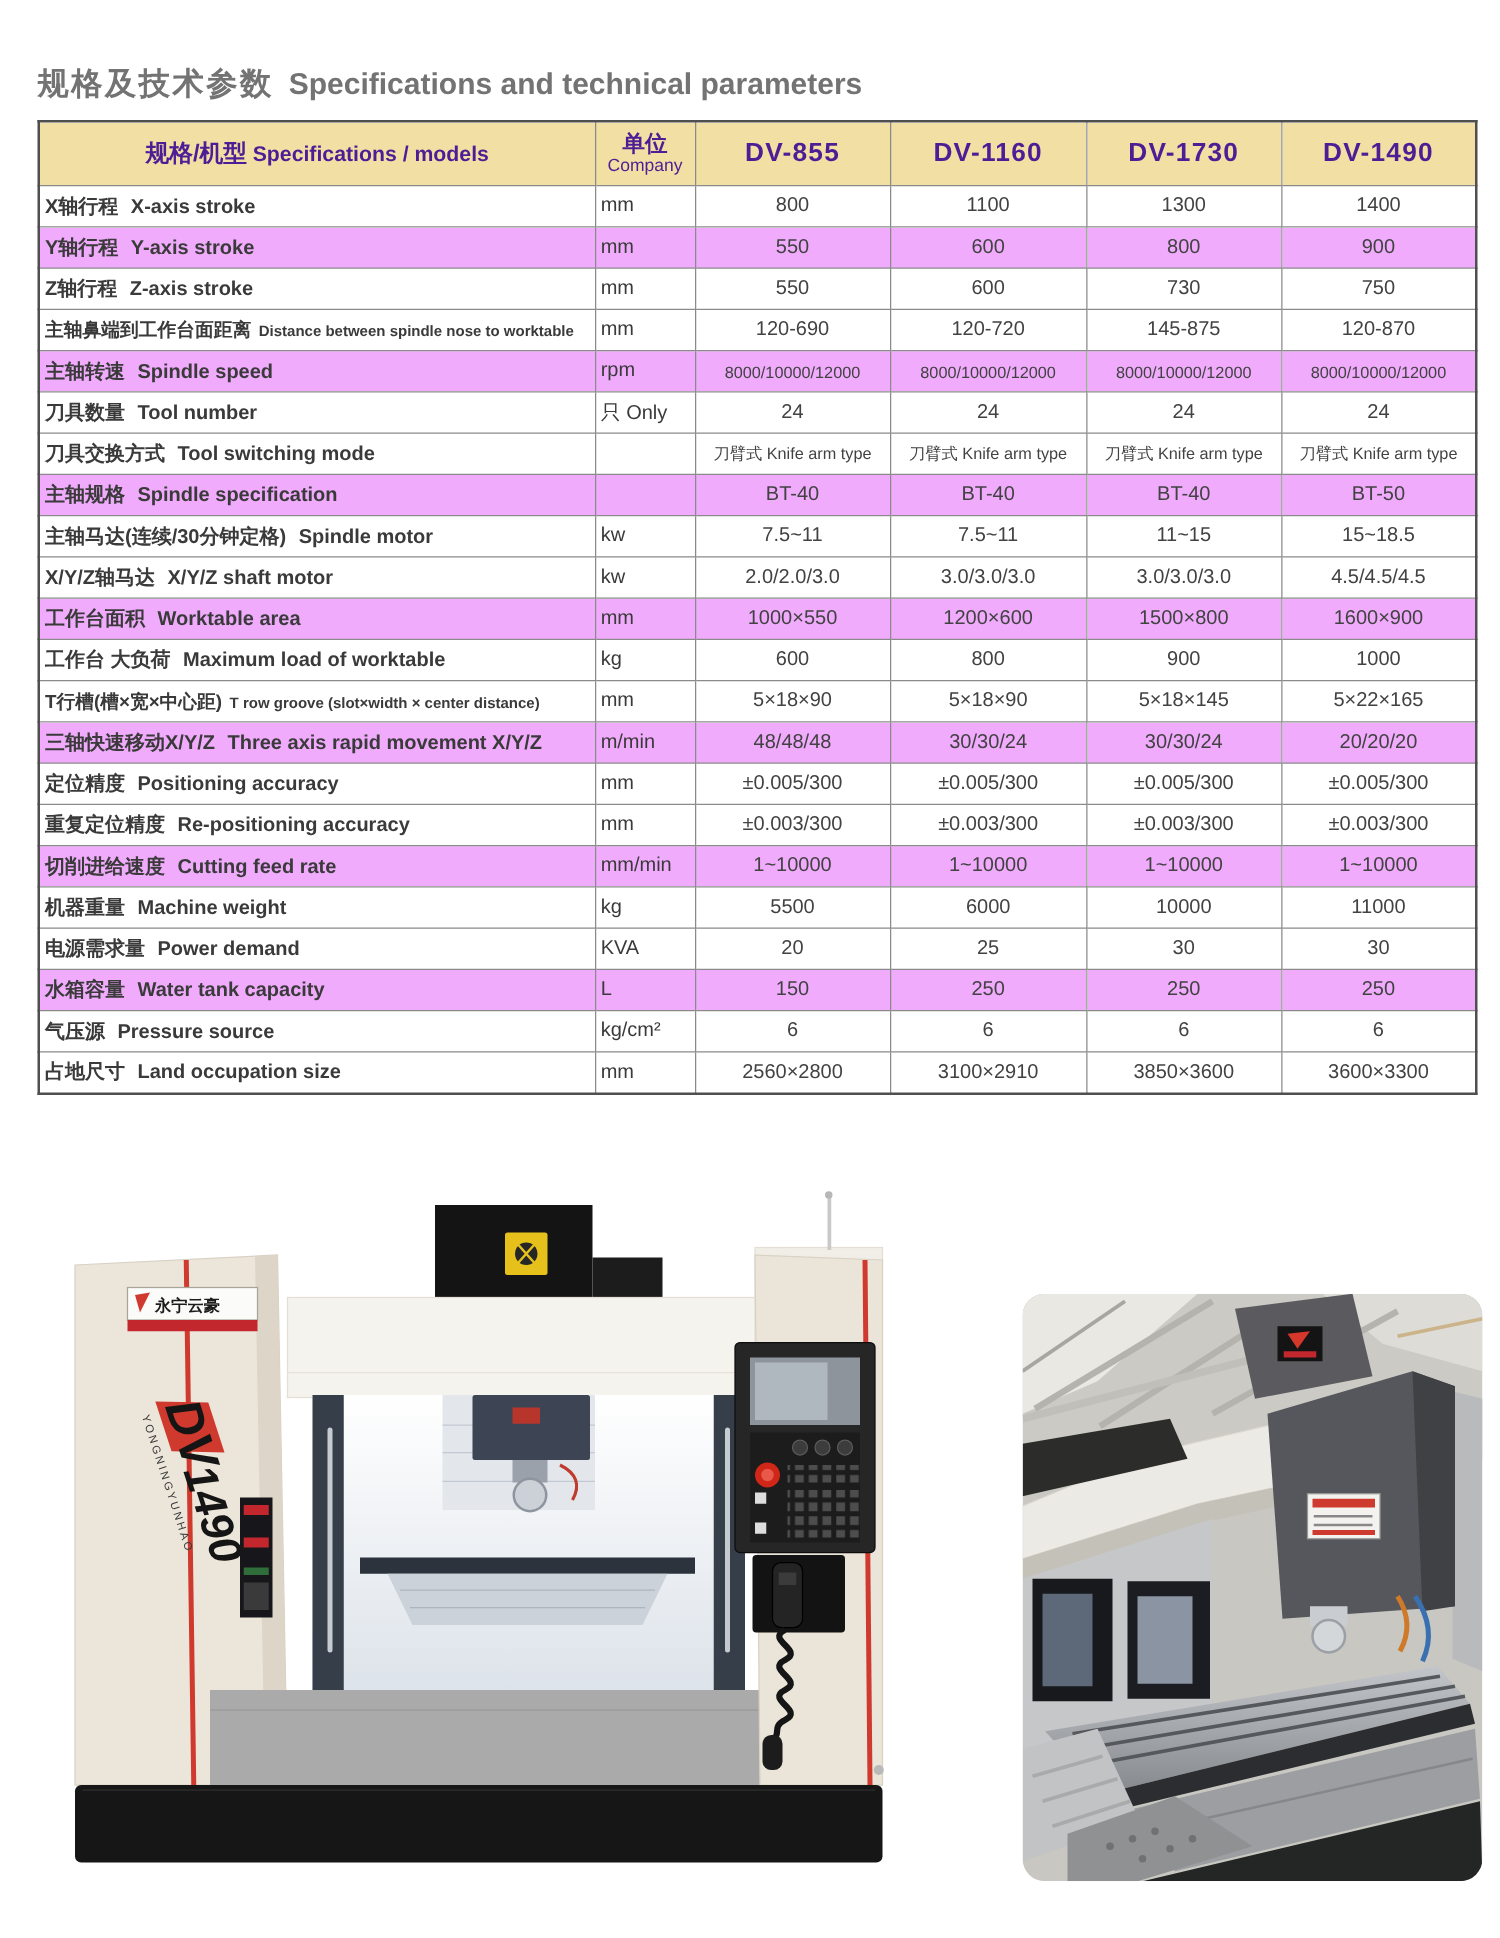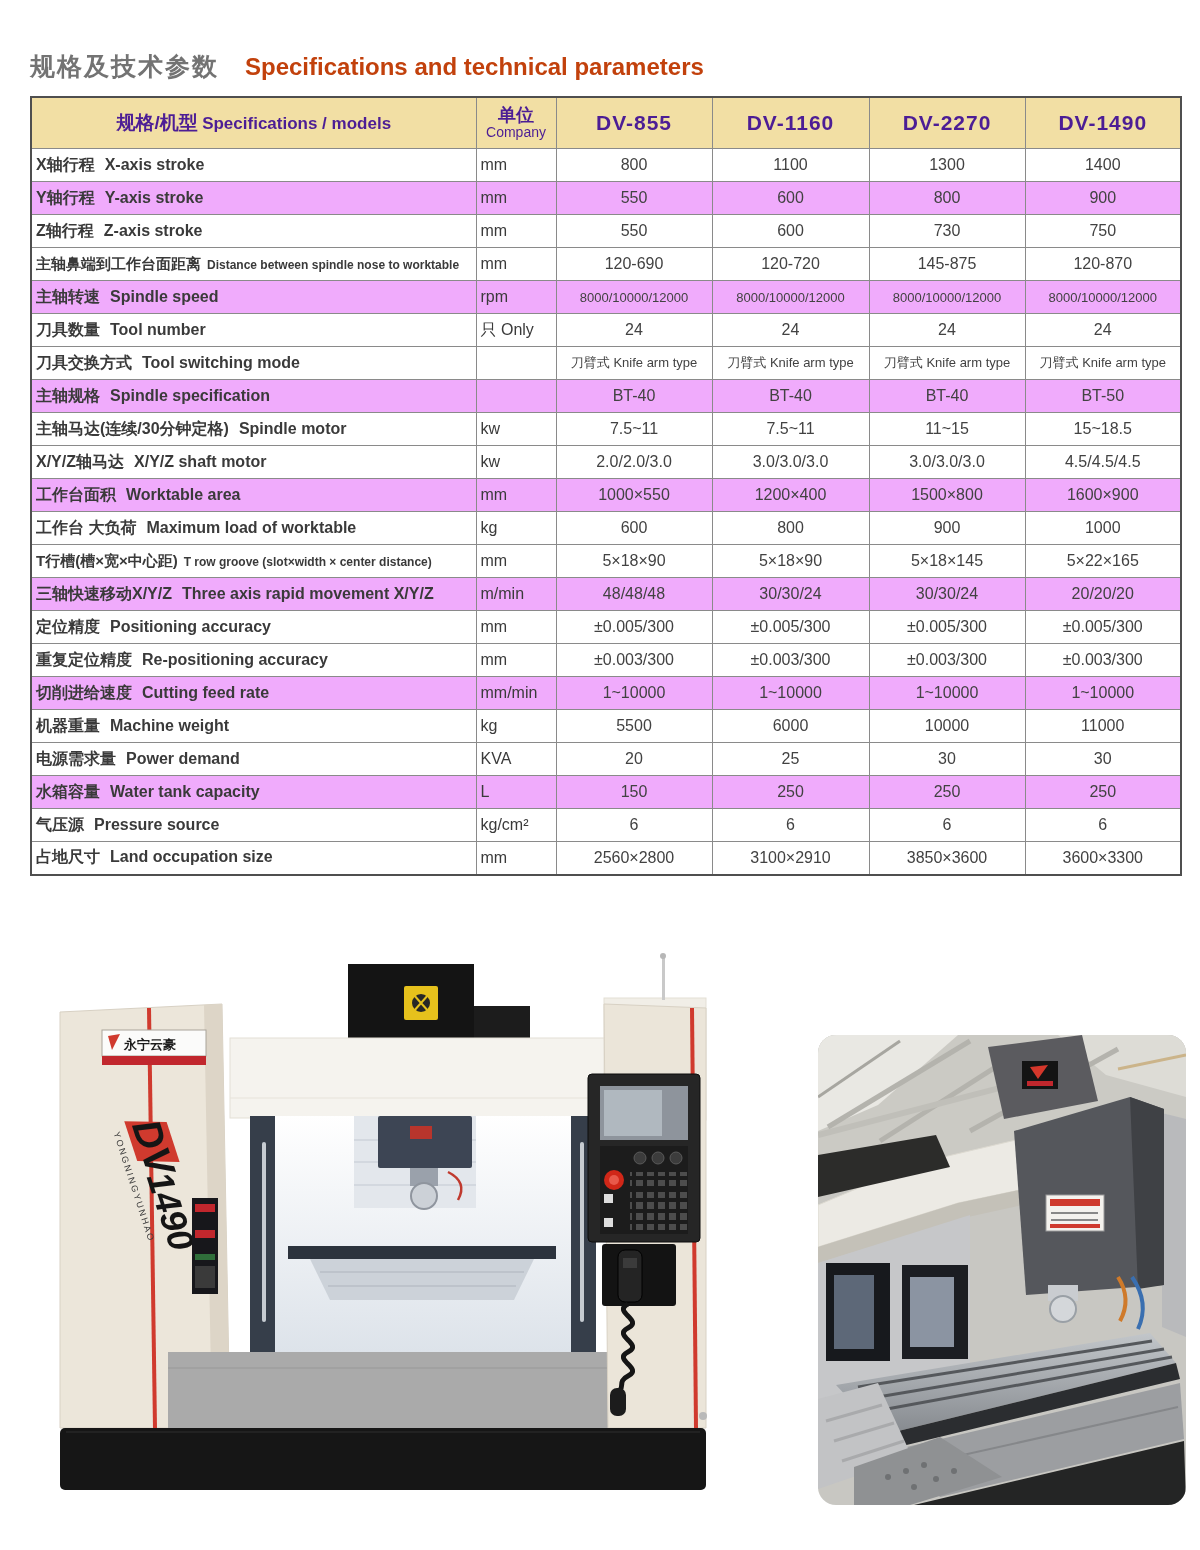--- a/index.html
+++ b/index.html
@@ -3,21 +3,21 @@
 <meta charset="utf-8">
 <style>
   html,body{margin:0;padding:0;}
   body{
     width:1200px;height:1550px;position:relative;background:#ffffff;
     font-family:"Liberation Sans", sans-serif;color:#3a3a3a;overflow:hidden;
   }
   
   .title-bar{position:absolute;left:30px;top:50px;white-space:nowrap;}
   .title-zh{font-size:25px;font-weight:bold;color:#737373;letter-spacing:2px;}
-  .title-en{font-size:24px;font-weight:bold;color:#c2410c;margin-left:26px;}
+  .title-en{font-size:24px;font-weight:bold;color:#737373;margin-left:12px;}
   
   table.spec{
     position:absolute;left:30px;top:96px;width:1150px;
     border-collapse:collapse;table-layout:fixed;
     border:2px solid #4f4f4f;
   }
   table.spec th,table.spec td{
     border:1px solid #8a8a8a;padding:0 4px;overflow:hidden;white-space:nowrap;
   }
   table.spec thead th{background:#f2dfa4;height:50px;color:#4c1d95;}
@@ -66,21 +66,21 @@
         <span class="zh">规格/机型</span>
         <span class="en">Specifications / models</span>
       </th>
       <th class="unit-head">
         <span class="zh">单位</span>
         <span class="en">Company</span>
       </th>
 
     <th class="model-head">DV-855</th>
         <th class="model-head">DV-1160</th>
-        <th class="model-head">DV-2270</th>
+        <th class="model-head">DV-1730</th>
         <th class="model-head">DV-1490</th>
       </tr>
   </thead>
   <tbody>
       <tr>
         <td class="lbl"><span class="zh">X轴行程</span><span class="en">X-axis stroke</span></td>
         <td class="unit">mm</td>
         <td class="val">800</td>
         <td class="val">1100</td>
         <td class="val">1300</td>
@@ -155,21 +155,21 @@
         <td class="unit">kw</td>
         <td class="val">2.0/2.0/3.0</td>
         <td class="val">3.0/3.0/3.0</td>
         <td class="val">3.0/3.0/3.0</td>
         <td class="val">4.5/4.5/4.5</td>
       </tr>
       <tr class="shaded">
         <td class="lbl"><span class="zh">工作台面积</span><span class="en">Worktable area</span></td>
         <td class="unit">mm</td>
         <td class="val">1000×550</td>
-        <td class="val">1200×400</td>
+        <td class="val">1200×600</td>
         <td class="val">1500×800</td>
         <td class="val">1600×900</td>
       </tr>
       <tr>
         <td class="lbl"><span class="zh">工作台  大负荷</span><span class="en">Maximum load of worktable</span></td>
         <td class="unit">kg</td>
         <td class="val">600</td>
         <td class="val">800</td>
         <td class="val">900</td>
         <td class="val">1000</td>

